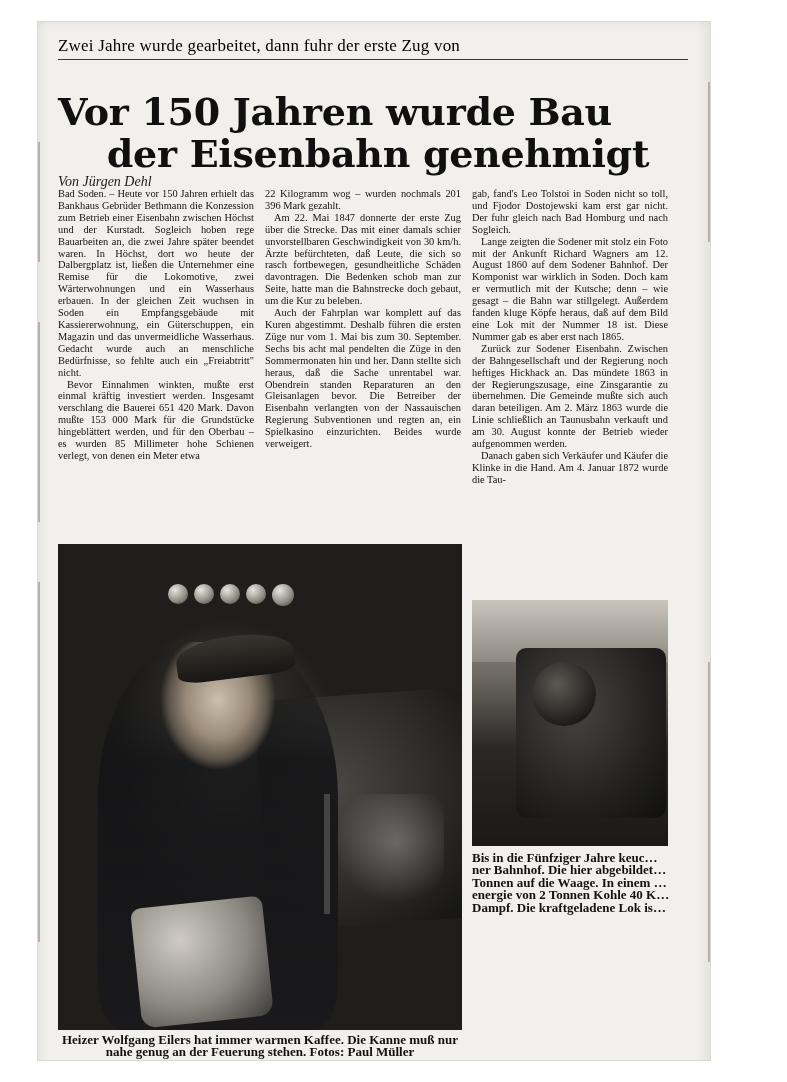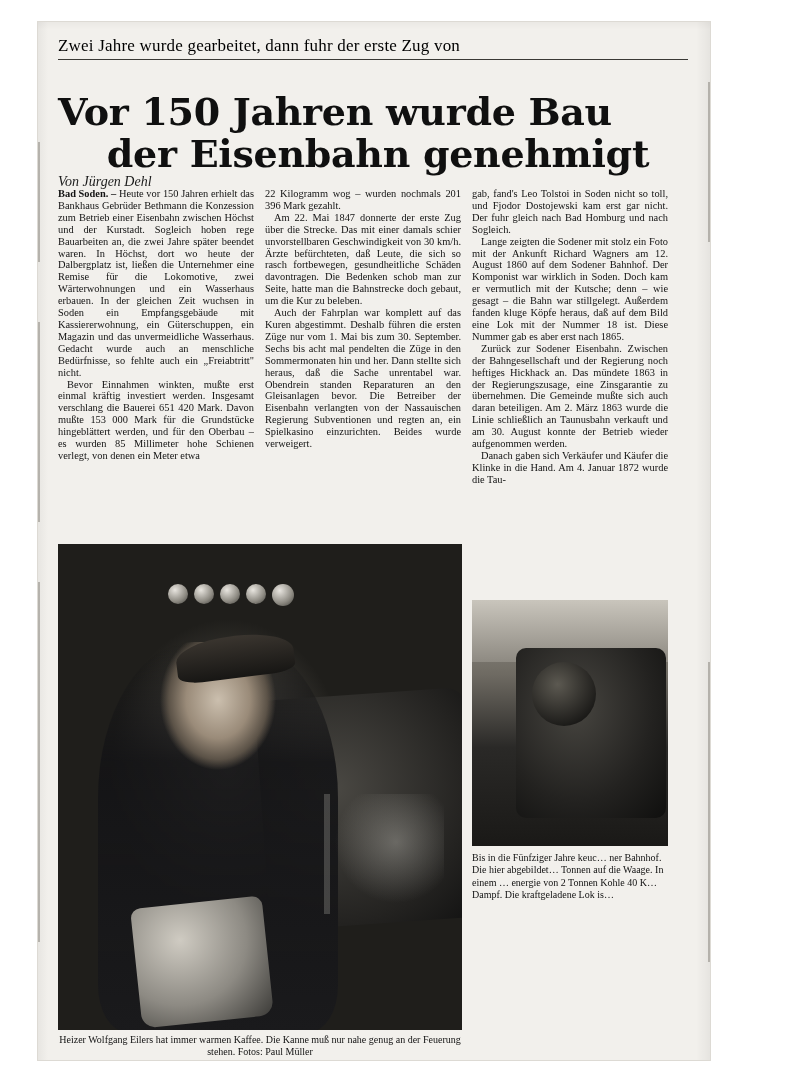--- a/index.html
+++ b/index.html
@@ -101,21 +101,21 @@
     line-height: 11.9px;
     color: #121212;
     text-align: justify;
     hyphens: none;
   }
   .col p {
     margin: 0;
     text-indent: 9px;
   }
   .col p.first { text-indent: 0; }
-  .col .lead { font-weight: bold; }
+  .col .lead { font-weight: normal; }
 
   #col1 { left: 20px;  top: 166px; width: 196px; }
   #col2 { left: 227px; top: 166px; width: 196px; }
   #col3 { left: 434px; top: 166px; width: 196px; }
 
   
   .photo {
     position: absolute;
     background: #2b2b2b;
     overflow: hidden;
@@ -213,22 +213,22 @@
   }
   #photo-side .sky {
     position: absolute;
     left: 0; top: 0; right: 0; height: 62px;
     background: linear-gradient(180deg,#c9c5bc,#8e8a82);
   }
 
   .caption {
     position: absolute;
     font-family: "Liberation Serif", serif;
-    font-weight: normal;
-    font-size: 10px;
+    font-weight: bold;
+    font-size: 13px;
     line-height: 12.4px;
     color: #121212;
   }
   #caption-main {
     left: 20px;
     top: 1012px;
     width: 404px;
     text-align: center;
   }
   #caption-main .credit { white-space: pre; }

